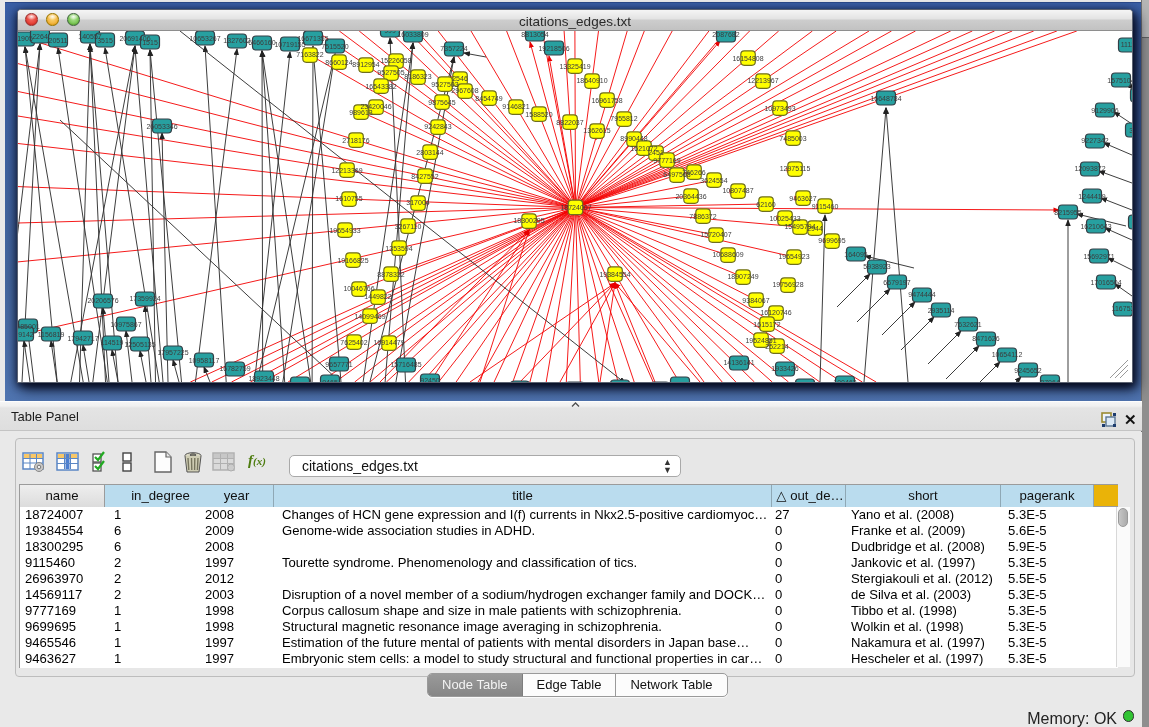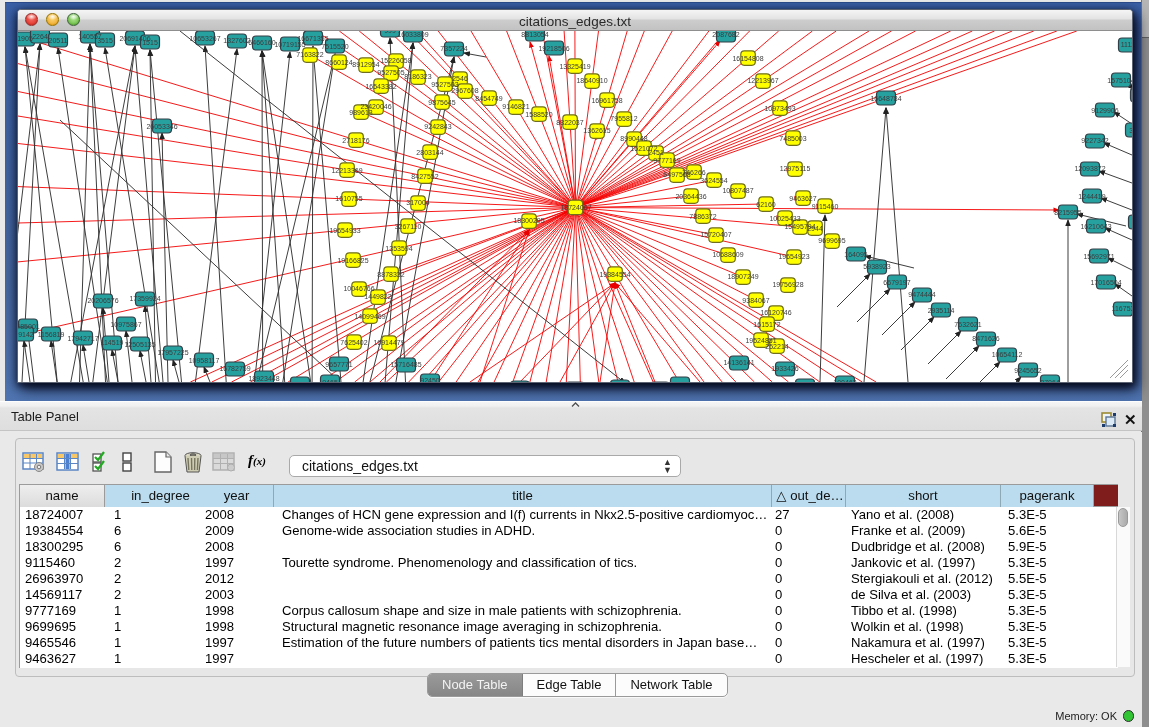--- a/index.html
+++ b/index.html
@@ -38,39 +38,39 @@
 
 
 .tb { position:absolute; left:0; top:12px; height:26px; width:100%; }
 .tbi { position:absolute; top:0; }
 .combo { position:absolute; left:273px; top:4px; width:392px; height:22px; background:#fff;
   border:1px solid #a9a9a9; border-radius:5px; font-size:14px; color:#111; line-height:21px; padding-left:12px; }
 .combo .ud { position:absolute; right:8px; top:2px; font-size:9px; color:#333; line-height:8px; text-align:center; }
 
 
 .tbl { position:absolute; left:3px; top:45px; width:1099px; height:184px; background:#fff; border-left:1px solid #9b9b9b; }
-.thead { position:absolute; left:0; top:0; width:100%; height:23px; background:#7f1d1d; border-top:1px solid #9b9b9b; border-bottom:1px solid #9b9b9b; font-size:13.2px; color:#111; }
+.thead { position:absolute; left:0; top:0; width:100%; height:23px; background:#eab308; border-top:1px solid #9b9b9b; border-bottom:1px solid #9b9b9b; font-size:13.2px; color:#111; }
 .th { position:absolute; top:0; height:22px; background:#badcee; border-right:1px solid #8fa8b5; text-align:center; line-height:22px; }
 .th.gray { background:linear-gradient(180deg,#eee,#dcdcdc); border-right:1px solid #9b9b9b; }
 .trows { position:absolute; left:0; top:23px; width:100%; font-size:13.1px; color:#000; }
 .tr { height:16px; line-height:16px; white-space:nowrap; position:relative; }
 .td { position:absolute; top:0; overflow:hidden; }
 .vsb { position:absolute; right:4px; top:68px; width:14px; height:160px; background:#fafafa; border-left:1px solid #d8d8d8; }
 .vsb .thumb { position:absolute; left:1px; top:1px; width:10px; height:19px; background:linear-gradient(90deg,#c6c6c6,#ababab); border:1px solid #999; border-radius:5px; }
 
 
 .tabs { position:absolute; left:427px; top:673px; height:24px; display:flex;
   border:1px solid #9a9a9a; border-radius:5px; overflow:hidden; background:#fcfcfc;
   box-shadow:0 1px 0 rgba(255,255,255,.7); }
 .tab { font-size:13px; color:#111; padding:0 14px; line-height:22px; border-right:1px solid #9a9a9a; }
 .tab.sel { background:linear-gradient(180deg,#9a9a9a,#868686); color:#f3f3f3; border-right-color:#7d7d7d; }
 .tab:last-child { border-right:none; }
 
 
-.mem { position:absolute; right:32px; top:710px; font-size:11px; color:#222; }
+.mem { position:absolute; right:32px; top:710px; font-size:16px; color:#222; }
 .memdot { position:absolute; right:15px; top:710px; width:11.5px; height:11.5px; border-radius:50%;
   background:#31c433; border:1.5px solid #2e2e2e; }
 </style>
 </head>
 <body>
 <div class="mdi"></div>
 <div class="rightbar">
     <div class="cap"></div>
   </div>
 
@@ -702,21 +702,21 @@
       <svg class="tbi" style="left:196px" width="24" height="22" viewBox="0 0 24 22" opacity="0.75">
         <rect x="1" y="2" width="21" height="17" fill="#d6d6d6" stroke="#9e9e9e" stroke-width="1.5"></rect>
         <rect x="2" y="3" width="19" height="4" fill="#bdbdbd"></rect>
         <line x1="1" y1="7.5" x2="22" y2="7.5" stroke="#9e9e9e"></line>
         <line x1="1" y1="12.5" x2="22" y2="12.5" stroke="#9e9e9e"></line>
         <line x1="8.5" y1="3" x2="8.5" y2="19" stroke="#9e9e9e"></line>
         <line x1="15.5" y1="3" x2="15.5" y2="19" stroke="#9e9e9e"></line>
         <circle cx="19" cy="16.5" r="3.5" fill="#c4c4c4" stroke="#999"></circle>
       </svg>
 
-      <div class="tbi" style="left:232px;top:1px;font-size:15px;font-style:italic;font-weight:bold;color:#000000;font-family:'Liberation Serif',serif;text-align:center;">f<span style="font-size:11px">(x)</span></div>
+      <div class="tbi" style="left:232px;top:1px;font-size:15px;font-style:italic;font-weight:bold;color:#4d7c0f;font-family:'Liberation Serif',serif;text-align:center;">f<span style="font-size:11px">(x)</span></div>
       <div class="combo">citations_edges.txt<div class="ud">▲<br>▼</div></div>
     </div>
     <div class="tbl">
       <div class="thead">
         <div class="th gray" style="left:0;width:85px">name</div>
         <div class="th" style="left:85px;width:112px">in_degree</div>
         <div class="th" style="left:180px;width:74px">year</div>
         <div class="th" style="left:254px;width:498px">title</div>
         <div class="th" style="left:752px;width:74px;text-align:center;padding-left:3px">△ out_de…</div>
         <div class="th" style="left:826px;width:155px">short</div>
@@ -763,20 +763,21 @@
             <div class="td" style="left:94px;width:80px">2</div>
             <div class="td" style="left:185px;width:66px">2012</div>
             <div class="td" style="left:755px;width:68px">0</div>
             <div class="td" style="left:831px;width:148px">Stergiakouli et al. (2012)</div>
             <div class="td" style="left:988px;width:86px">5.5E‑5</div>
           </div>
 <div class="tr">
             <div class="td" style="left:5px;width:78px">14569117</div>
             <div class="td" style="left:94px;width:80px">2</div>
             <div class="td" style="left:185px;width:66px">2003</div>
+            <div class="td" style="left:262px;width:488px">Disruption of a novel member of a sodium/hydrogen exchanger family and DOCK…</div>
             <div class="td" style="left:755px;width:68px">0</div>
             <div class="td" style="left:831px;width:148px">de Silva et al. (2003)</div>
             <div class="td" style="left:988px;width:86px">5.3E‑5</div>
           </div>
 <div class="tr">
             <div class="td" style="left:5px;width:78px">9777169</div>
             <div class="td" style="left:94px;width:80px">1</div>
             <div class="td" style="left:185px;width:66px">1998</div>
             <div class="td" style="left:262px;width:488px">Corpus callosum shape and size in male patients with schizophrenia.</div>
             <div class="td" style="left:755px;width:68px">0</div>
@@ -789,29 +790,30 @@
             <div class="td" style="left:185px;width:66px">1998</div>
             <div class="td" style="left:262px;width:488px">Structural magnetic resonance image averaging in schizophrenia.</div>
             <div class="td" style="left:755px;width:68px">0</div>
             <div class="td" style="left:831px;width:148px">Wolkin et al. (1998)</div>
             <div class="td" style="left:988px;width:86px">5.3E‑5</div>
           </div>
 <div class="tr">
             <div class="td" style="left:5px;width:78px">9465546</div>
             <div class="td" style="left:94px;width:80px">1</div>
             <div class="td" style="left:185px;width:66px">1997</div>
-            <div class="td" style="left:262px;width:488px">Estimation of the future numbers of patients tics mental disorders in Japan base…</div>
+            <div class="td" style="left:262px;width:488px">Estimation of the future mental of patients with mental disorders in Japan base…</div>
             <div class="td" style="left:755px;width:68px">0</div>
             <div class="td" style="left:831px;width:148px">Nakamura et al. (1997)</div>
             <div class="td" style="left:988px;width:86px">5.3E‑5</div>
           </div>
 <div class="tr">
             <div class="td" style="left:5px;width:78px">9463627</div>
             <div class="td" style="left:94px;width:80px">1</div>
             <div class="td" style="left:185px;width:66px">1997</div>
+            <div class="td" style="left:262px;width:488px">Embryonic stem cells: a model to study structural and functional properties in car…</div>
             <div class="td" style="left:755px;width:68px">0</div>
             <div class="td" style="left:831px;width:148px">Hescheler et al. (1997)</div>
             <div class="td" style="left:988px;width:86px">5.3E‑5</div>
           </div>
         </div>
     </div>
     <div class="vsb">
         <div class="thumb"></div>
       </div>
   </div>

